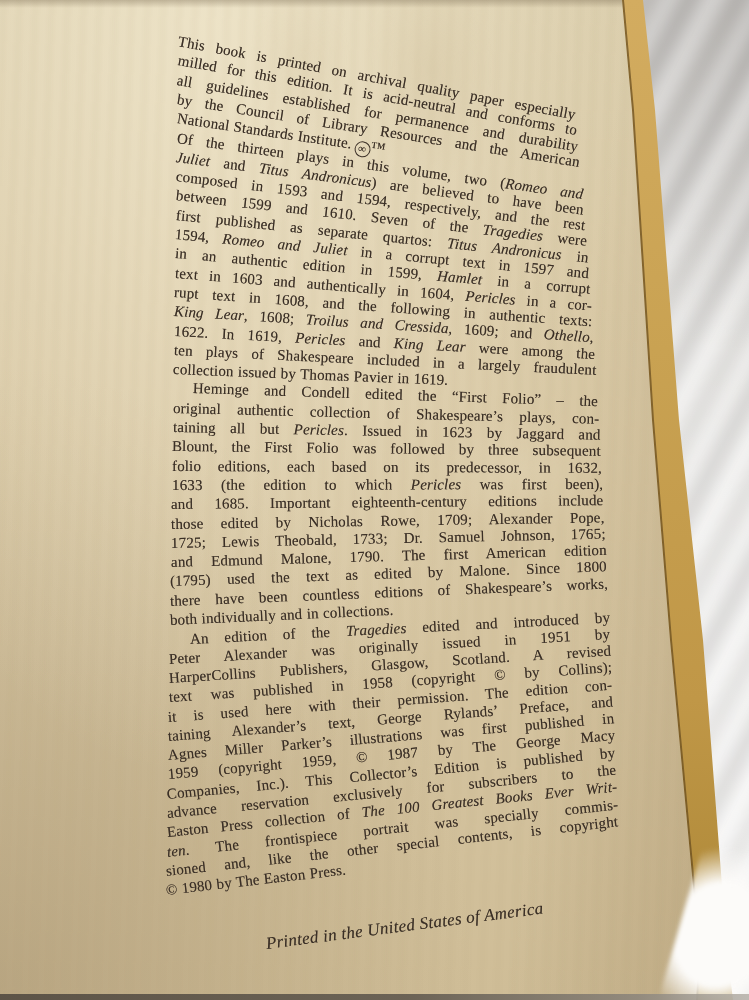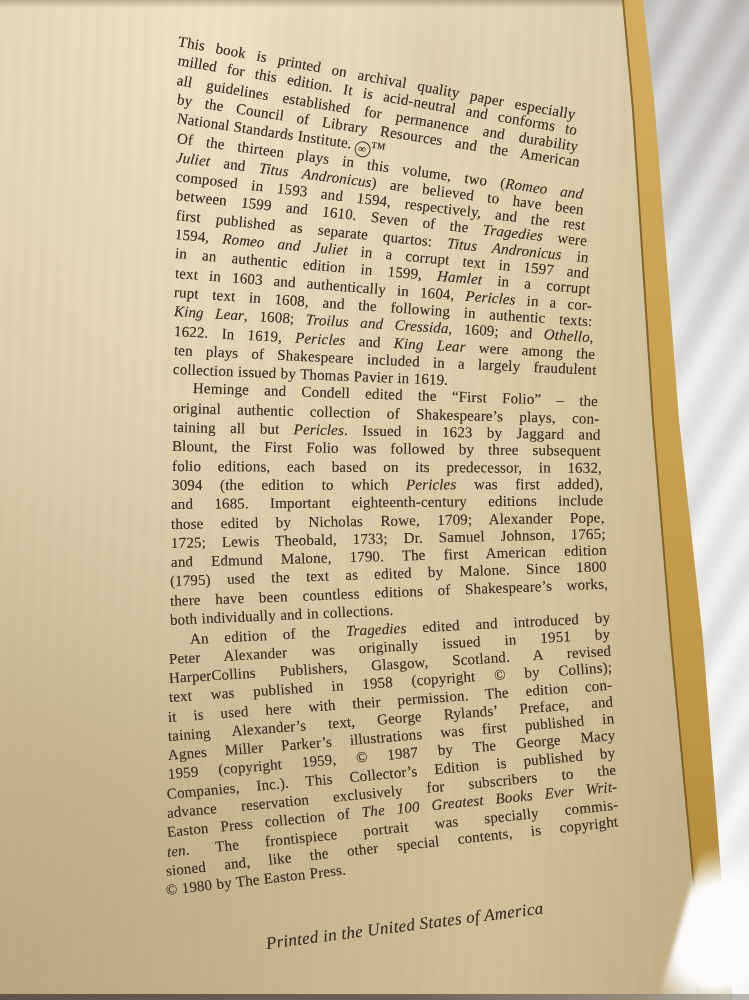--- a/index.html
+++ b/index.html
@@ -102,21 +102,21 @@
           <div class="line just" style="left: 173.909px; top: 321.5px; width: 421.727px; transform: rotate(3.13171deg); transform-origin: 0px 50%;"><span>1622. In 1619, </span><i>Pericles</i><span> and </span><i>King Lear</i><span> were among the</span></div>
           <div class="line just" style="left: 173.636px; top: 340.8px; width: 422.909px; transform: rotate(2.69835deg); transform-origin: 0px 50%;"><span>ten plays of Shakespeare included in a largely fraudulent</span></div>
           <div class="line" style="left: 173.364px; top: 360.1px; width: 424.091px; transform: rotate(2.27221deg); transform-origin: 0px 50%;"><span>collection issued by Thomas Pavier in 1619.</span></div>
         </div>
         <div>
           <div class="line just" style="left: 193.091px; top: 379.4px; width: 405.273px; transform: rotate(1.85331deg); transform-origin: 0px 50%;"><span>Heminge and Condell edited the “First Folio” – the</span></div>
           <div class="line just" style="left: 172.818px; top: 398.7px; width: 426.455px; transform: rotate(1.44163deg); transform-origin: 0px 50%;"><span>original authentic collection of Shakespeare’s plays, con-</span></div>
           <div class="line just" style="left: 172.545px; top: 418px; width: 427.636px; transform: rotate(1.03719deg); transform-origin: 0px 50%;"><span>taining all but </span><i>Pericles</i><span>. Issued in 1623 by Jaggard and</span></div>
           <div class="line just" style="left: 172.273px; top: 437.3px; width: 428.818px; transform: rotate(0.639979deg); transform-origin: 0px 50%;"><span>Blount, the First Folio was followed by three subsequent</span></div>
           <div class="line just" style="left: 172px; top: 456.6px; width: 430px; transform: rotate(0.25deg); transform-origin: 0px 50%;"><span>folio editions, each based on its predecessor, in 1632,</span></div>
-          <div class="line just" style="left: 171.727px; top: 475.9px; width: 431.182px; transform: rotate(-0.132748deg); transform-origin: 0px 50%;"><span>3094 (the edition to which </span><i>Pericles</i><span> was first added),</span></div>
+          <div class="line just" style="left: 171.727px; top: 475.9px; width: 431.182px; transform: rotate(-0.132748deg); transform-origin: 0px 50%;"><span>1633 (the edition to which </span><i>Pericles</i><span> was first been),</span></div>
           <div class="line just" style="left: 171.455px; top: 495.2px; width: 432.364px; transform: rotate(-0.508264deg); transform-origin: 0px 50%;"><span>and 1685. Important eighteenth-century editions include</span></div>
           <div class="line just" style="left: 171.182px; top: 514.5px; width: 433.545px; transform: rotate(-0.87655deg); transform-origin: 0px 50%;"><span>those edited by Nicholas Rowe, 1709; Alexander Pope,</span></div>
           <div class="line just" style="left: 170.909px; top: 533.8px; width: 434.727px; transform: rotate(-1.2376deg); transform-origin: 0px 50%;"><span>1725; Lewis Theobald, 1733; Dr. Samuel Johnson, 1765;</span></div>
           <div class="line just" style="left: 170.636px; top: 553.1px; width: 435.909px; transform: rotate(-1.59143deg); transform-origin: 0px 50%;"><span>and Edmund Malone, 1790. The first American edition</span></div>
           <div class="line just" style="left: 170.364px; top: 572.4px; width: 437.091px; transform: rotate(-1.93802deg); transform-origin: 0px 50%;"><span>(1795) used the text as edited by Malone. Since 1800</span></div>
           <div class="line just" style="left: 170.091px; top: 591.7px; width: 438.273px; transform: rotate(-2.27738deg); transform-origin: 0px 50%;"><span>there have been countless editions of Shakespeare’s works,</span></div>
           <div class="line" style="left: 169.818px; top: 611px; width: 439.455px; transform: rotate(-2.6095deg); transform-origin: 0px 50%;"><span>both individually and in collections.</span></div>
         </div>
         <div>
           <div class="line just" style="left: 189.545px; top: 630.3px; width: 420.636px; transform: rotate(-2.9344deg); transform-origin: 0px 50%;"><span>An edition of the </span><i>Tragedies</i><span> edited and introduced by</span></div>

